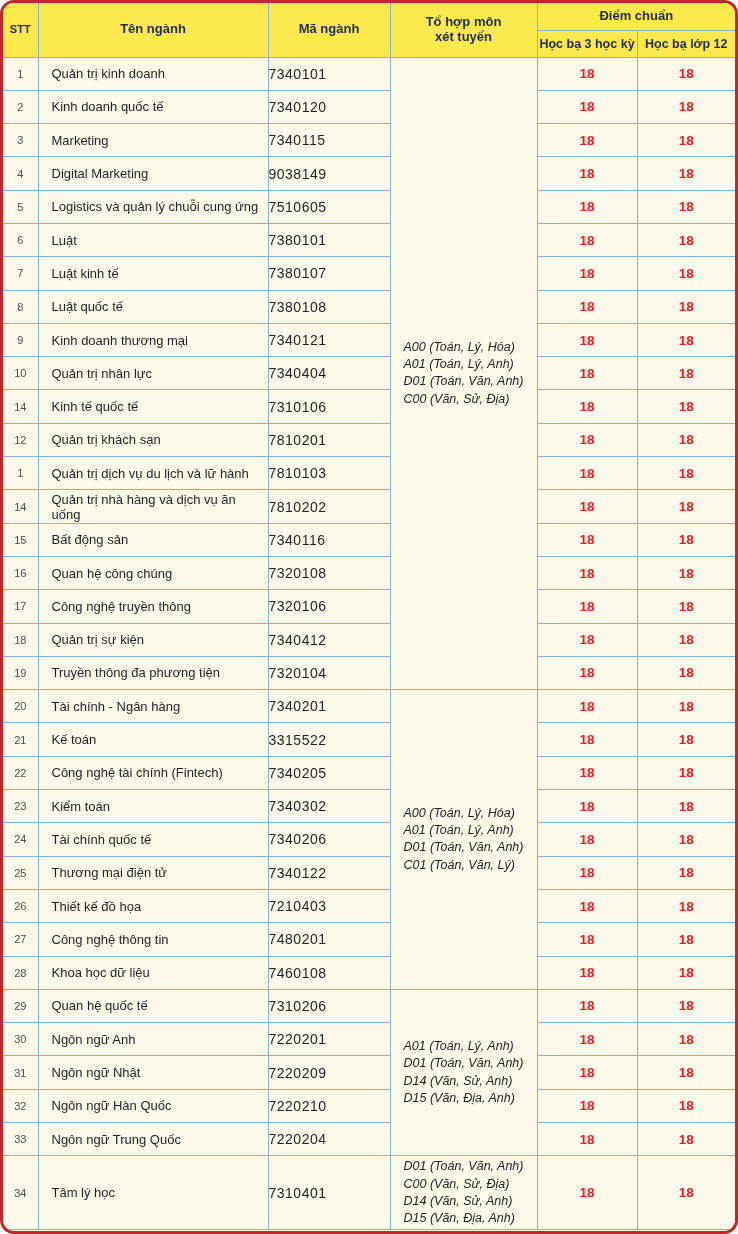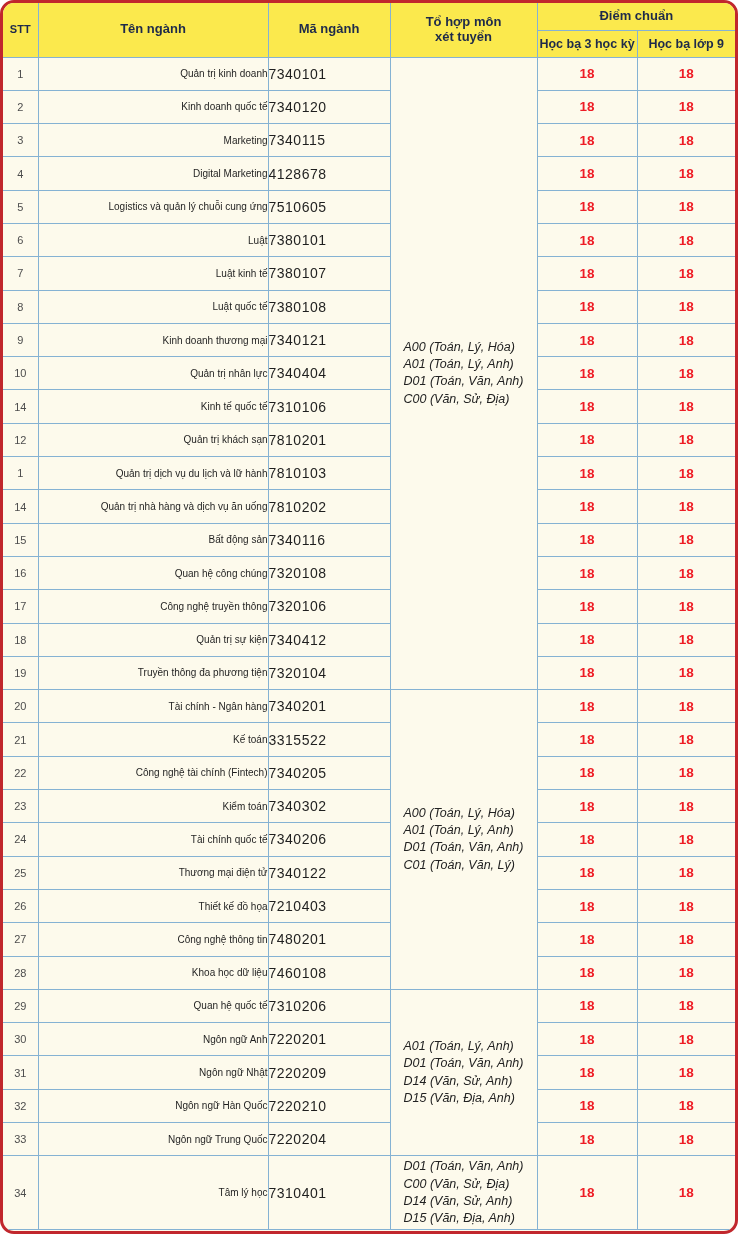--- a/index.html
+++ b/index.html
@@ -53,24 +53,24 @@
 
   tbody tr{height:33.3px;}
   tbody tr.tall-row{height:70px;}
 
   td.col-stt{
     text-align:center;
     font-size:11px;
     color:#4d4d4d;
   }
   td.col-name{
-    font-size:10px;
+    font-size:13px;
     color:var(--body-text);
-    padding-left:0;
-    text-align:right;
+    padding-left:13px;
+    text-align:left;
   }
   td.col-code{
     font-size:14px;
     color:var(--body-text);
     letter-spacing:0.5px;
   }
   td.col-combo{
     text-align:center;
     vertical-align:middle;
     margin-left:8px;
@@ -110,21 +110,21 @@
         <th rowspan="2" class="h-main">Tên ngành</th>
         <th rowspan="2" class="h-main">Mã ngành</th>
         <th rowspan="2" class="h-main">
           <span>Tổ hợp môn</span><br>
           <span>xét tuyển</span>
         </th>
         <th colspan="2" class="h-main">Điểm chuẩn</th>
       </tr>
       <tr>
         <th class="h-sub">Học bạ 3 học kỳ</th>
-        <th class="h-sub">Học bạ lớp 9</th>
+        <th class="h-sub">Học bạ lớp 12</th>
       </tr>
     </thead>
     <tbody id="table-body">
         <tr>
           <td class="col-stt">1</td>
           <td class="col-name">Quản trị kinh doanh</td>
           <td class="col-code">7340101</td>
           <td class="col-combo" rowspan="19"><div class="combo-inner"><div>A00 (Toán, Lý, Hóa)</div><div>A01 (Toán, Lý, Anh)</div><div>D01 (Toán, Văn, Anh)</div><div>C00 (Văn, Sử, Địa)</div></div></td>
           <td class="col-score1">18</td>
           <td class="col-score2">18</td>
@@ -139,21 +139,21 @@
         <tr>
           <td class="col-stt">3</td>
           <td class="col-name">Marketing</td>
           <td class="col-code">7340115</td>
           <td class="col-score1">18</td>
           <td class="col-score2">18</td>
         </tr>
         <tr>
           <td class="col-stt">4</td>
           <td class="col-name">Digital Marketing</td>
-          <td class="col-code">4128678</td>
+          <td class="col-code">9038149</td>
           <td class="col-score1">18</td>
           <td class="col-score2">18</td>
         </tr>
         <tr>
           <td class="col-stt">5</td>
           <td class="col-name">Logistics và quản lý chuỗi cung ứng</td>
           <td class="col-code">7510605</td>
           <td class="col-score1">18</td>
           <td class="col-score2">18</td>
         </tr>

